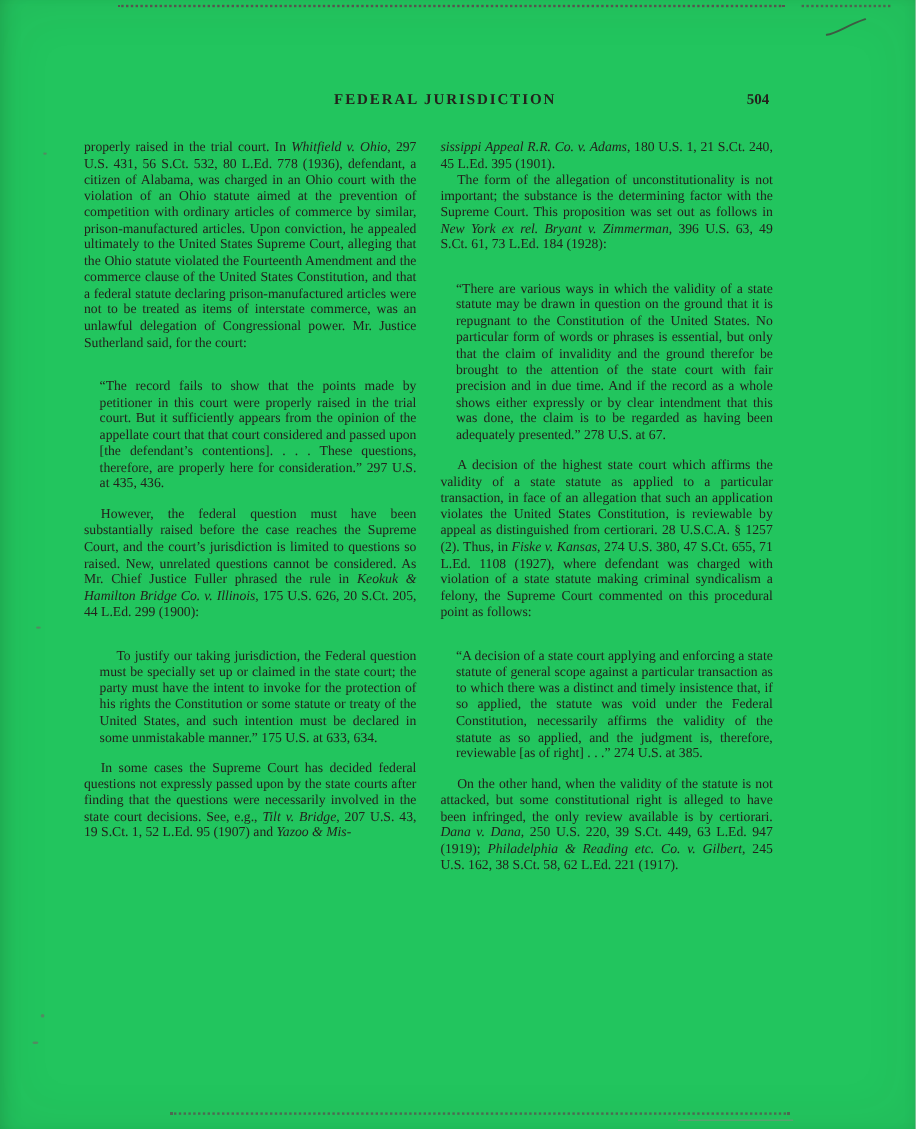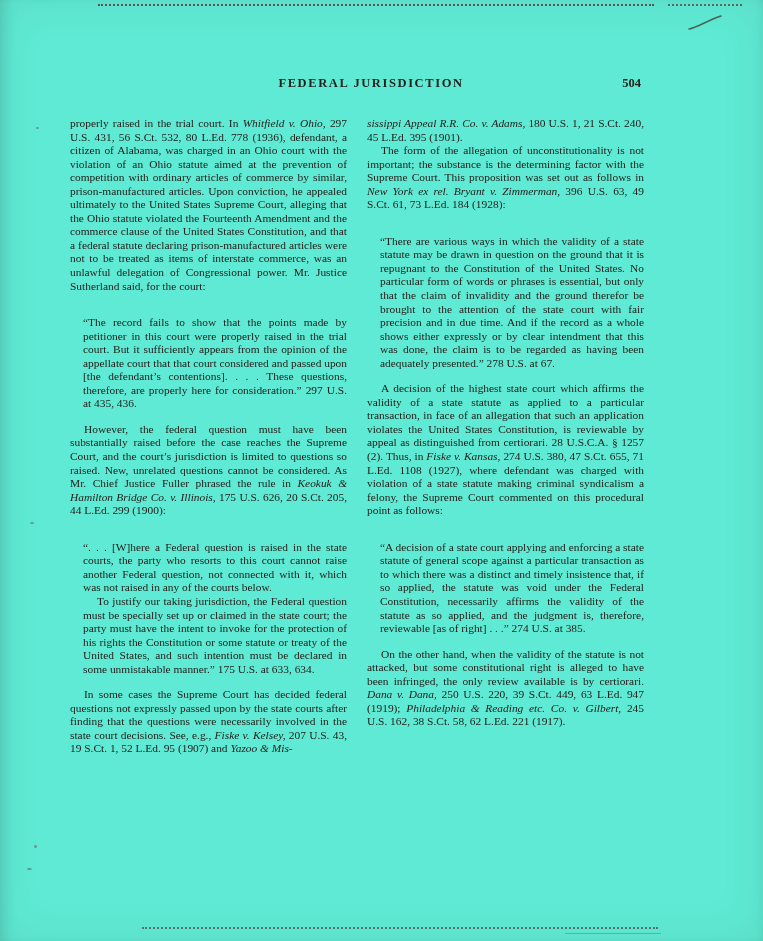--- a/index.html
+++ b/index.html
@@ -2,21 +2,21 @@
 <html><head>
 <meta charset="utf-8">
 <style>
   * { box-sizing: border-box; }
   html, body { margin: 0; padding: 0; background: #d9d7d2; }
   .page {
     position: relative;
     width: 763px;
     height: 941px;
     margin: 0 auto;
-    background: #5eead4;
+    background: #22c55e;
     color: #24211c;
     font-family: "Liberation Serif", "DejaVu Serif", serif;
     overflow: hidden;
     box-shadow: inset 0 0 46px rgba(60,55,45,0.08), inset 12px 0 18px -12px rgba(0,0,0,0.18), inset -6px 0 12px -8px rgba(0,0,0,0.10);
     padding-left: 35px;
   }
 
   
   .dots { position: absolute; height: 0; border-top: 2px dotted #57544e; }
   .dots.top    { top: 4px;  left: 98px;  width: 556px; }
@@ -65,23 +65,22 @@
   <div class="header">
     <div class="title">FEDERAL JURISDICTION</div>
     <div class="pageno">504</div>
   </div>
 
   <div class="columns">
     <div class="col">
         <p class="para"><span>properly raised in the trial court. In </span><span class="it">Whitfield v. Ohio,</span><span> 297 U.S. 431, 56 S.Ct. 532, 80 L.Ed. 778 (1936), defendant, a citizen of Alabama, was charged in an Ohio court with the violation of an Ohio statute aimed at the prevention of competition with ordinary articles of commerce by similar, prison-manufactured articles. Upon conviction, he appealed ultimately to the United States Supreme Court, alleging that the Ohio statute violated the Fourteenth Amendment and the commerce clause of the United States Constitution, and that a federal statute declaring prison-manufactured articles were not to be treated as items of interstate commerce, was an unlawful delegation of Congressional power. Mr. Justice Sutherland said, for the court:</span></p>
         <p class="quote"><span>“The record fails to show that the points made by petitioner in this court were properly raised in the trial court. But it sufficiently appears from the opinion of the appellate court that that court considered and passed upon [the defendant’s contentions]. . . . These questions, therefore, are properly here for consideration.” 297 U.S. at 435, 436.</span></p>
         <p class="para indent"><span>However, the federal question must have been substantially raised before the case reaches the Supreme Court, and the court’s jurisdiction is limited to questions so raised. New, unrelated questions cannot be considered. As Mr. Chief Justice Fuller phrased the rule in </span><span class="it">Keokuk &amp; Hamilton Bridge Co. v. Illinois,</span><span> 175 U.S. 626, 20 S.Ct. 205, 44 L.Ed. 299 (1900):</span></p>
-        <p class="quote"><span>“. . . [W]here a Federal question is raised in the state courts, the party who resorts to this court cannot raise another Federal question, not connected with it, which was not raised in any of the courts below.</span></p>
         <p class="quote indent"><span>To justify our taking jurisdiction, the Federal question must be specially set up or claimed in the state court; the party must have the intent to invoke for the protection of his rights the Constitution or some statute or treaty of the United States, and such intention must be declared in some unmistakable manner.” 175 U.S. at 633, 634.</span></p>
-        <p class="para indent"><span>In some cases the Supreme Court has decided federal questions not expressly passed upon by the state courts after finding that the questions were necessarily involved in the state court decisions. See, e.g., </span><span class="it">Fiske v. Kelsey,</span><span> 207 U.S. 43, 19 S.Ct. 1, 52 L.Ed. 95 (1907) and </span><span class="it">Yazoo &amp; Mis-</span></p>
+        <p class="para indent"><span>In some cases the Supreme Court has decided federal questions not expressly passed upon by the state courts after finding that the questions were necessarily involved in the state court decisions. See, e.g., </span><span class="it">Tilt v. Bridge,</span><span> 207 U.S. 43, 19 S.Ct. 1, 52 L.Ed. 95 (1907) and </span><span class="it">Yazoo &amp; Mis-</span></p>
       </div>
     <div class="col">
         <p class="para"><span class="it">sissippi Appeal R.R. Co. v. Adams,</span><span> 180 U.S. 1, 21 S.Ct. 240, 45 L.Ed. 395 (1901).</span></p>
         <p class="para indent"><span>The form of the allegation of unconstitutionality is not important; the substance is the determining factor with the Supreme Court. This proposition was set out as follows in </span><span class="it">New York ex rel. Bryant v. Zimmerman,</span><span> 396 U.S. 63, 49 S.Ct. 61, 73 L.Ed. 184 (1928):</span></p>
         <p class="quote"><span>“There are various ways in which the validity of a state statute may be drawn in question on the ground that it is repugnant to the Constitution of the United States. No particular form of words or phrases is essential, but only that the claim of invalidity and the ground therefor be brought to the attention of the state court with fair precision and in due time. And if the record as a whole shows either expressly or by clear intendment that this was done, the claim is to be regarded as having been adequately presented.” 278 U.S. at 67.</span></p>
         <p class="para indent"><span>A decision of the highest state court which affirms the validity of a state statute as applied to a particular transaction, in face of an allegation that such an application violates the United States Constitution, is reviewable by appeal as distinguished from certiorari. 28 U.S.C.A. § 1257 (2). Thus, in </span><span class="it">Fiske v. Kansas,</span><span> 274 U.S. 380, 47 S.Ct. 655, 71 L.Ed. 1108 (1927), where defendant was charged with violation of a state statute making criminal syndicalism a felony, the Supreme Court commented on this procedural point as follows:</span></p>
         <p class="quote"><span>“A decision of a state court applying and enforcing a state statute of general scope against a particular transaction as to which there was a distinct and timely insistence that, if so applied, the statute was void under the Federal Constitution, necessarily affirms the validity of the statute as so applied, and the judgment is, therefore, reviewable [as of right] . . .” 274 U.S. at 385.</span></p>
         <p class="para indent"><span>On the other hand, when the validity of the statute is not attacked, but some constitutional right is alleged to have been infringed, the only review available is by certiorari. </span><span class="it">Dana v. Dana,</span><span> 250 U.S. 220, 39 S.Ct. 449, 63 L.Ed. 947 (1919); </span><span class="it">Philadelphia &amp; Reading etc. Co. v. Gilbert,</span><span> 245 U.S. 162, 38 S.Ct. 58, 62 L.Ed. 221 (1917).</span></p>
       </div>
   </div>

